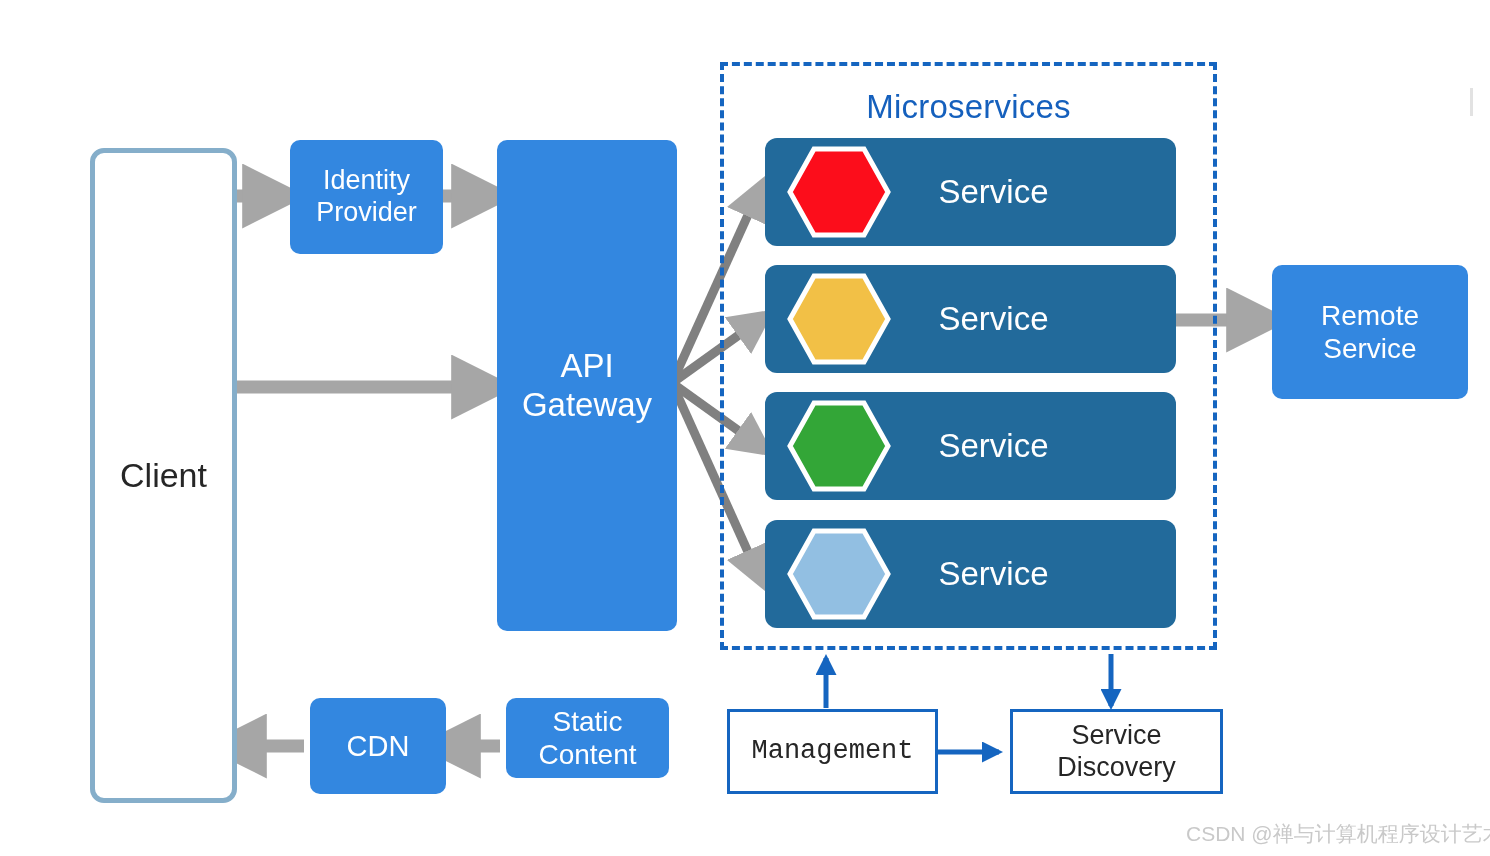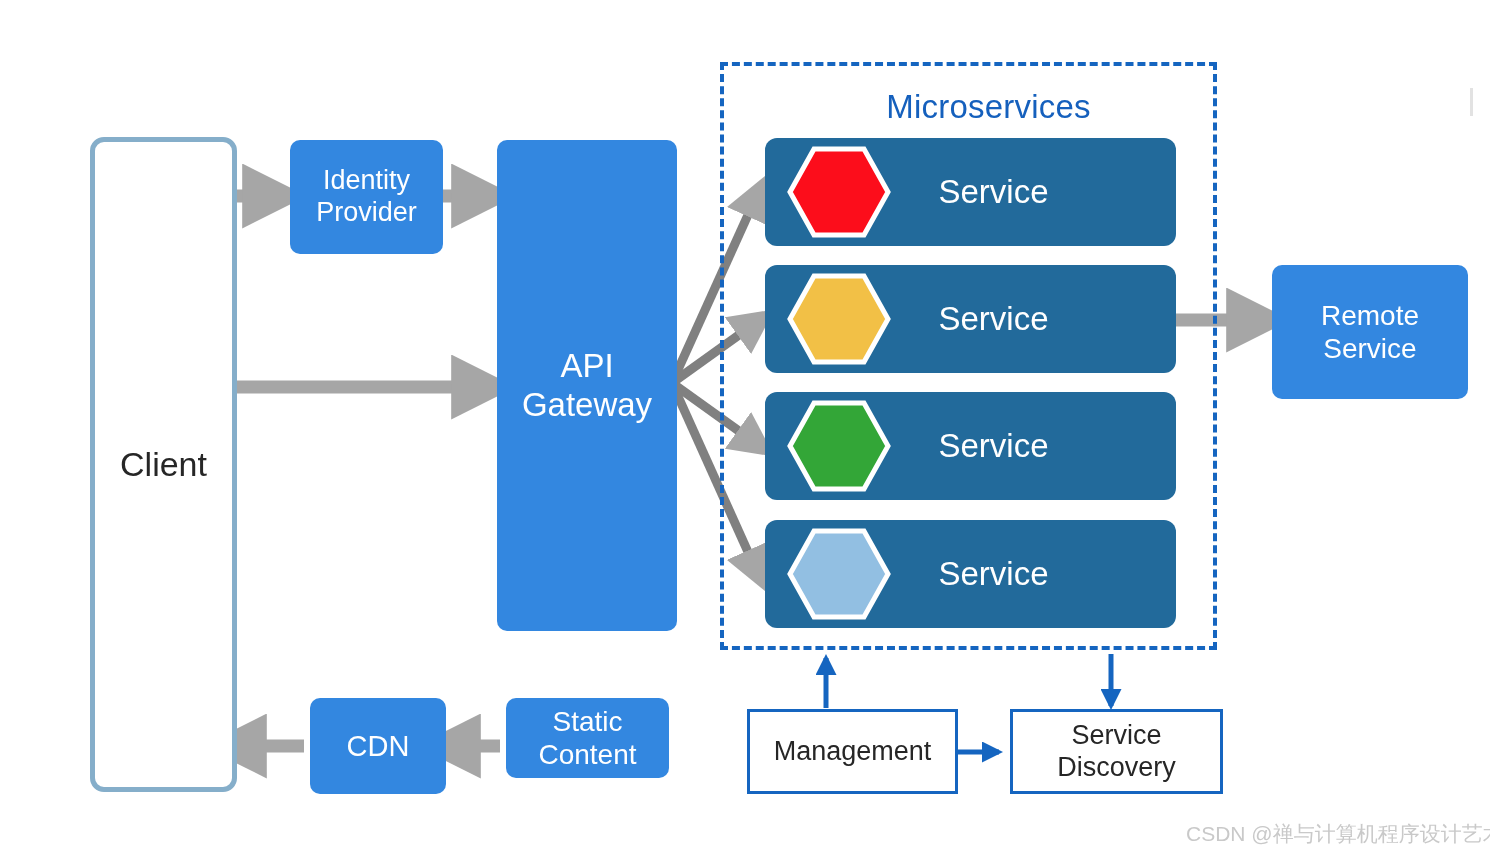--- a/index.html
+++ b/index.html
@@ -61,21 +61,20 @@
     border: 4px dashed #1565C0;
     background: transparent;
   }
   .ms-title {
     position: absolute;
     width: 100%;
     text-align: center;
     color: #1560BD;
     font-size: 33px;
     letter-spacing: 0.2px;
-    margin-left: 20px;
   }
 
   
   .service-row {
     position: absolute;
     box-sizing: border-box;
     background: #226A9B;
     border-radius: 12px;
     display: flex;
     align-items: center;
@@ -143,21 +142,21 @@
 
     <line x1="304" y1="746" x2="233" y2="746" stroke="#A6A6A6" stroke-width="13" marker-end="url(#gray-head)"></line>
 
     <line x1="826" y1="708" x2="826" y2="658" stroke="#1565C0" stroke-width="5" marker-end="url(#blue-head)"></line>
 
     <line x1="932" y1="752" x2="999" y2="752" stroke="#1565C0" stroke-width="5" marker-end="url(#blue-head)"></line>
 
     <line x1="1111" y1="654" x2="1111" y2="706" stroke="#1565C0" stroke-width="5" marker-end="url(#blue-head)"></line>
   </svg>
 
-  <div class="node client-box" style="left:84px; top:137px; width:147px; height:655px; font-size:34px;">
+  <div class="node client-box" style="left:84px; top:148px; width:147px; height:655px; font-size:34px;">
     <span>Client</span>
   </div>
 
   <div class="node node-blue" style="left:284px; top:140px; width:153px; height:114px; font-size:27px;">
     <span>
       <span>Identity</span><br>
       <span>Provider</span>
     </span>
   </div>
 
@@ -219,21 +218,21 @@
     <span>CDN</span>
   </div>
 
   <div class="node node-blue" style="left:500px; top:698px; width:163px; height:80px; font-size:28px;">
     <span>
       <span>Static</span><br>
       <span>Content</span>
     </span>
   </div>
 
-  <div class="node node-outline" style="left:741px; top:709px; width:211px; height:85px; font-size:27px;">
+  <div class="node node-outline" style="left:721px; top:709px; width:211px; height:85px; font-size:27px;font-family:Liberation Mono, monospace;">
     <span>Management</span>
   </div>
 
   <div class="node node-outline" style="left:1004px; top:709px; width:213px; height:85px; font-size:27px;">
     <span>
       <span>Service</span><br>
       <span>Discovery</span>
     </span>
   </div>
 

